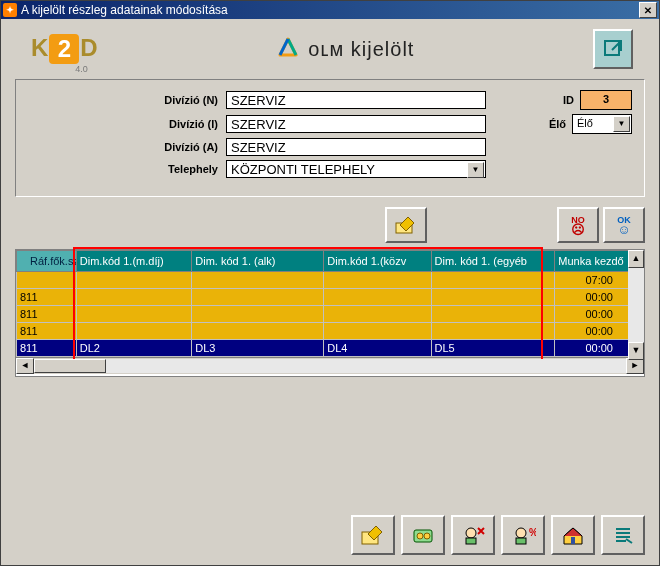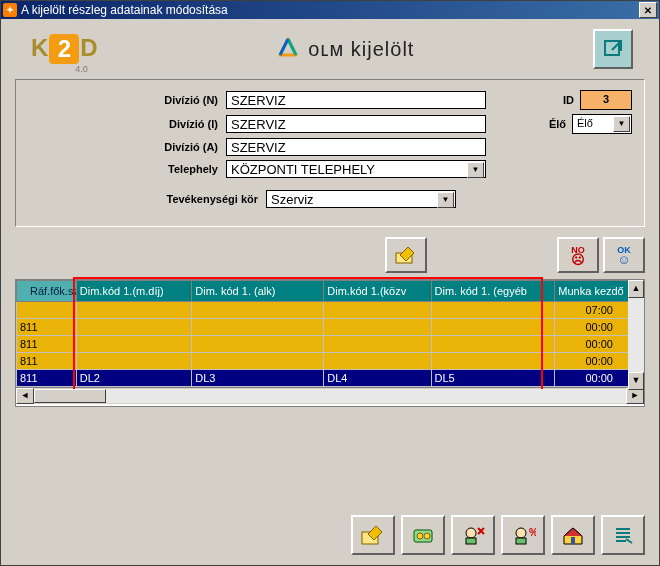--- a/index.html
+++ b/index.html
@@ -109,24 +109,20 @@
       </div>
     </div>
     <div class="form-row">
       <div class="lbl">Divízió (A)</div>
       <div class="fld" style="width:260px">SZERVIZ</div>
     </div>
     <div class="form-row">
       <div class="lbl">Telephely</div>
       <div class="fld sel" style="width:260px">KÖZPONTI TELEPHELY</div>
     </div>
-    <div class="form-row" style="margin-top:12px">
-      <div class="lbl" style="width:230px">Tevékenységi kör</div>
-      <div class="fld sel" style="width:190px">Szerviz</div>
-    </div>
   </div>
 
   <div class="midbar">
     <div class="editbtn">
       <svg width="24" height="20" viewBox="0 0 24 20">
           <rect x="2" y="8" width="16" height="10" fill="#ffe680" stroke="#806000"></rect>
           <path d="M14 2 L20 8 L12 16 L6 10 Z" fill="#f0c000" stroke="#806000"></path>
         </svg>
     </div>
     <div class="nook">

